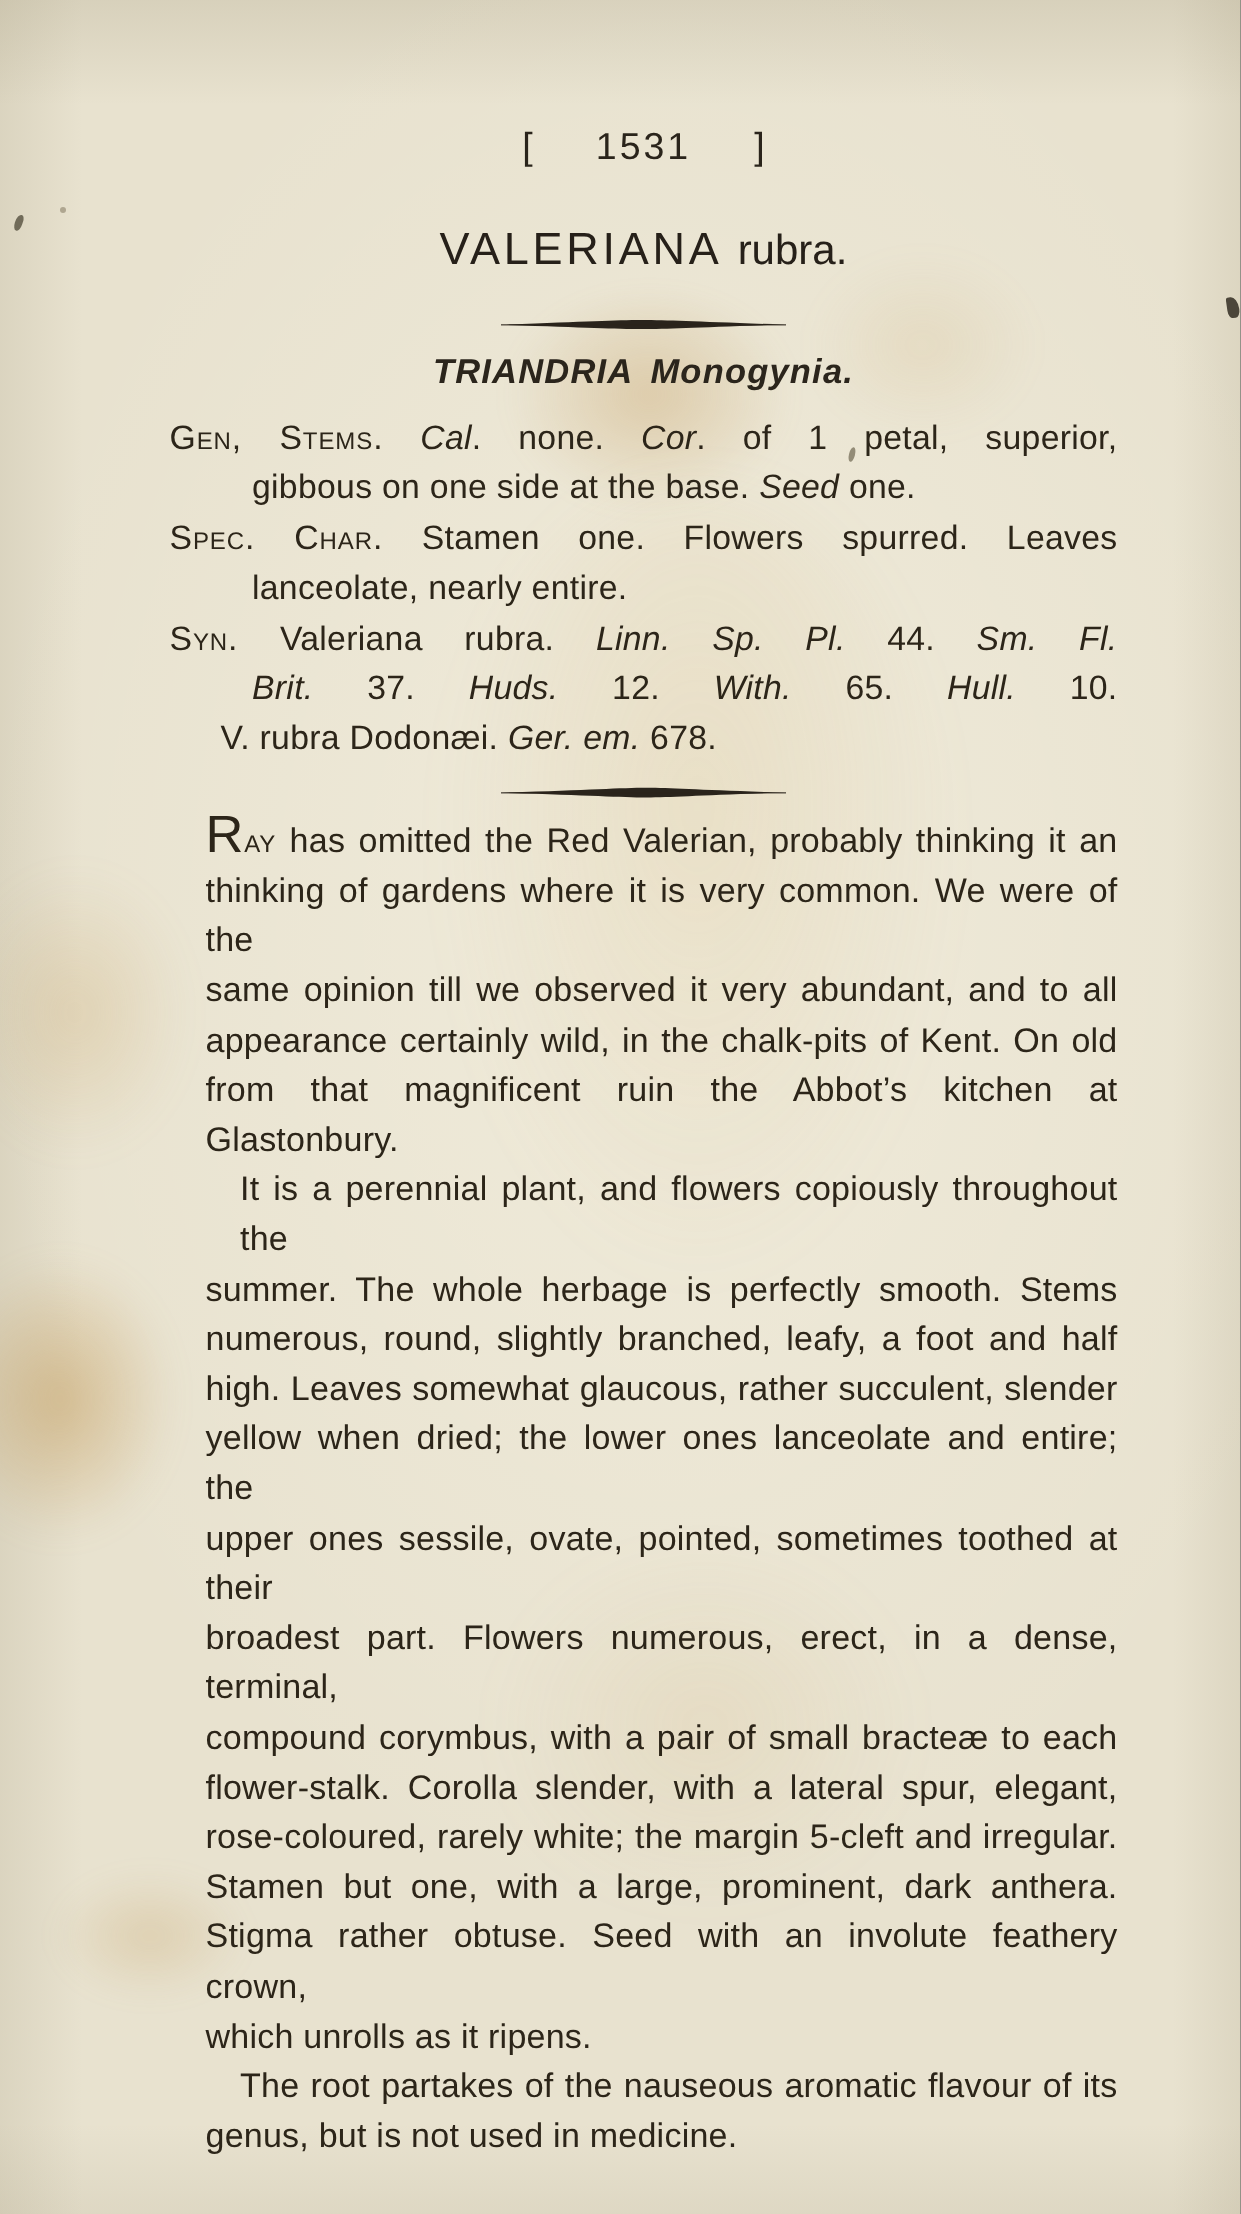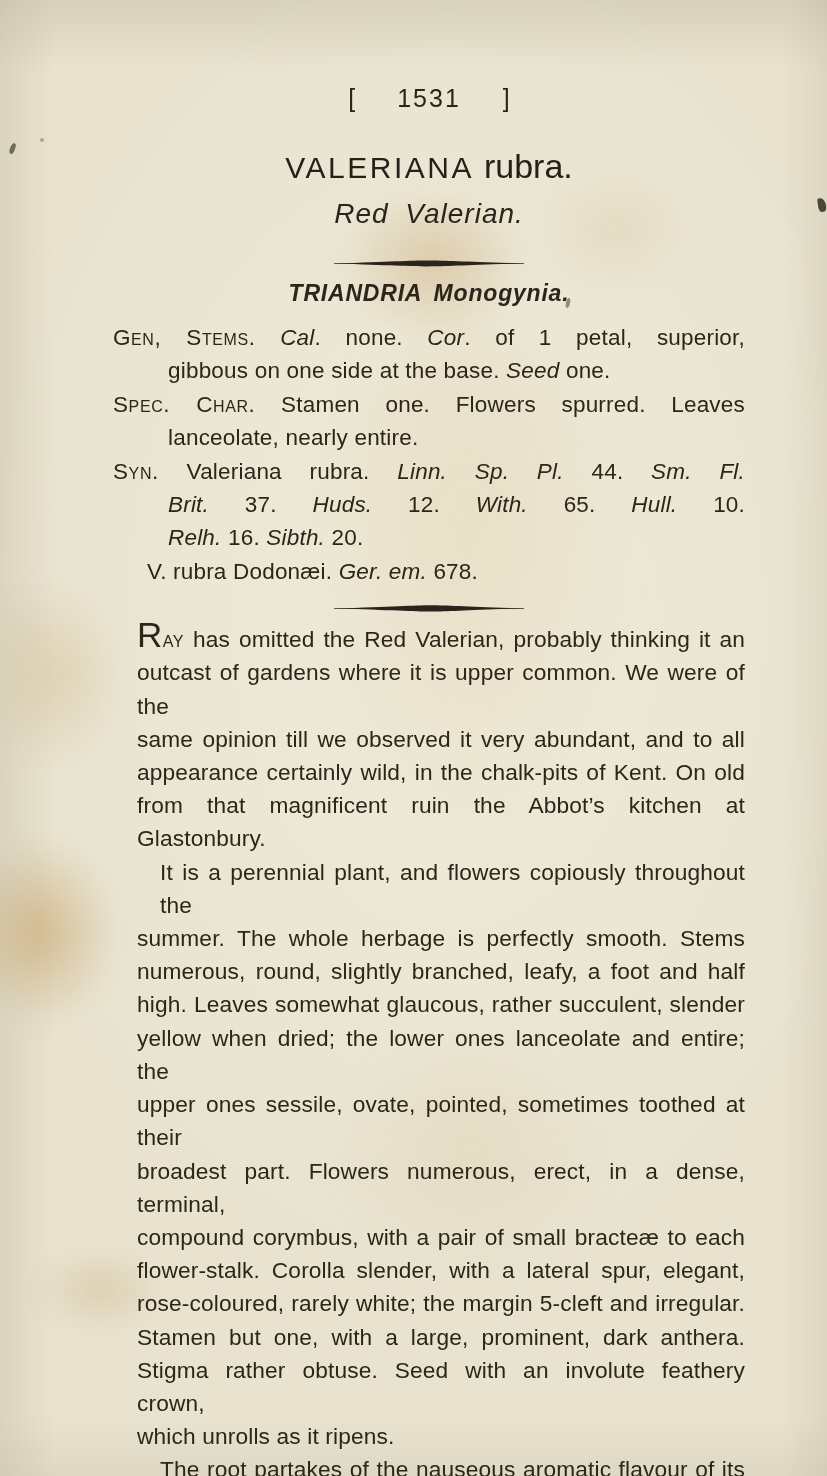--- a/index.html
+++ b/index.html
@@ -18,21 +18,21 @@
     font-family:Liberation Sans, sans-serif;
     color:#2c2519;
   }
   .content{position:relative;z-index:3;padding:0 82px 0 113px;width:632px;}
   
   .pagenum-row{padding-top:86px;text-align:center;font-size:25px;line-height:1;color:#2a241b;}
   .pagenum-row .brk{display:inline-block;}
   .pagenum-row .pn{display:inline-block;margin:0 42px;letter-spacing:2px;}
   .title{margin:36px 0 0 0;text-align:center;font-weight:400;color:#262019;}
   .title .genus{font-size:30px;letter-spacing:2.5px;}
-  .title .species{font-size:34px;margin-left:10px;}
+  .title .species{font-size:28px;margin-left:10px;}
   .subtitle{margin:12px 0 0 0;text-align:center;font-style:italic;font-weight:400;
             font-size:28px;letter-spacing:1px;word-spacing:8px;color:#2a241b;}
   .rule{margin:24px auto 0 auto;width:190px;height:9px;}
   .rule.r2{margin-top:11px;}
   .classification{margin-top:17px;text-align:center;font-style:italic;font-weight:700;
                   font-size:23px;letter-spacing:.8px;word-spacing:5px;color:#2b251c;}
   
   .synopsis{margin-top:14px;}
   .sline{font-size:22.5px;line-height:33.4px;letter-spacing:.2px;white-space:normal;}
   .bodytext{margin-top:15px;}
@@ -86,54 +86,52 @@
   <div class="content">
 
     <div class="pagenum-row">
       <span class="brk">[</span><span class="pn">1531</span><span class="brk">]</span>
     </div>
 
     <h1 class="title">
       <span class="genus">VALERIANA</span><span class="species">rubra.</span>
     </h1>
 
-    <h2 class="subtitle">Red Valerian.</h2>
 
     <div class="rule">
       <svg width="190" height="9" viewBox="0 0 190 9">
         <path d="M1 4.5 C 56 2.6, 76 1.4, 94 1.4 C 112 1.4, 132 2.6, 189 4.4 C 132 6.2, 112 7.4, 94 7.4 C 76 7.4, 56 6.2, 1 4.5 Z" fill="#2a241c"></path>
         <rect x="0" y="4.1" width="190" height="0.9" fill="#2a241c" opacity=".8"></rect>
       </svg>
     </div>
 
     <div class="classification">TRIANDRIA Monogynia.</div>
 
     <section class="synopsis">
       <div class="sline j"><span class="sc">Gen, Stems.</span><span>  </span><span class="i">Cal</span><span>. none.  </span><span class="i">Cor</span><span>. of 1 petal, superior,</span></div>
       <div class="sline ind1"><span>gibbous on one side at the base.  </span><span class="i">Seed</span><span> one.</span></div>
       <div class="sline j"><span class="sc">Spec. Char.</span><span>  Stamen one.  Flowers spurred.  Leaves</span></div>
       <div class="sline ind1"><span>lanceolate, nearly entire.</span></div>
       <div class="sline j"><span class="sc">Syn.</span><span>  Valeriana rubra.  </span><span class="i">Linn. Sp. Pl.</span><span> 44.  </span><span class="i">Sm. Fl.</span></div>
       <div class="sline ind1 j"><span class="i">Brit.</span><span> 37.  </span><span class="i">Huds.</span><span> 12.  </span><span class="i">With.</span><span> 65.  </span><span class="i">Hull.</span><span> 10.</span></div>
-      <div class="sline ind1"><span class="i">Relh.</span><span> 16.  </span><span class="i">Sibth.</span><span> 20.</span></div>
       <div class="sline ind2"><span>V. rubra Dodonæi.  </span><span class="i">Ger. em.</span><span> 678.</span></div>
     </section>
 
     <div class="rule r2">
       <svg width="190" height="9" viewBox="0 0 190 9">
         <path d="M1 4.5 C 58 2.8, 80 1.2, 97 1.2 C 114 1.2, 134 2.8, 189 4.4 C 134 6.0, 114 7.6, 97 7.6 C 80 7.6, 58 6.0, 1 4.5 Z" fill="#2a241c"></path>
         <rect x="0" y="4.1" width="190" height="0.9" fill="#2a241c" opacity=".8"></rect>
       </svg>
     </div>
 
     <section class="bodytext">
 
       <div class="para">
         <div class="bline j"><span class="dropcap">R</span><span class="sc">ay</span><span> has omitted the Red Valerian, probably thinking it an</span></div>
-        <div class="bline j">outcast of gardens where it is upper common.  We were of the</div>
+        <div class="bline j">thinking of gardens where it is very common.  We were of the</div>
         <div class="bline j">same opinion till we observed it very abundant, and to all</div>
         <div class="bline j">appearance certainly wild, in the chalk-pits of Kent.  On old</div>
         <div class="bline j">from that magnificent ruin the Abbot’s kitchen at Glastonbury.</div>
       </div>
 
       <div class="para">
         <div class="bline j pind">It is a perennial plant, and flowers copiously throughout the</div>
         <div class="bline j">summer.  The whole herbage is perfectly smooth.  Stems</div>
         <div class="bline j">numerous, round, slightly branched, leafy, a foot and half</div>
         <div class="bline j">high.  Leaves somewhat glaucous, rather succulent, slender</div>

